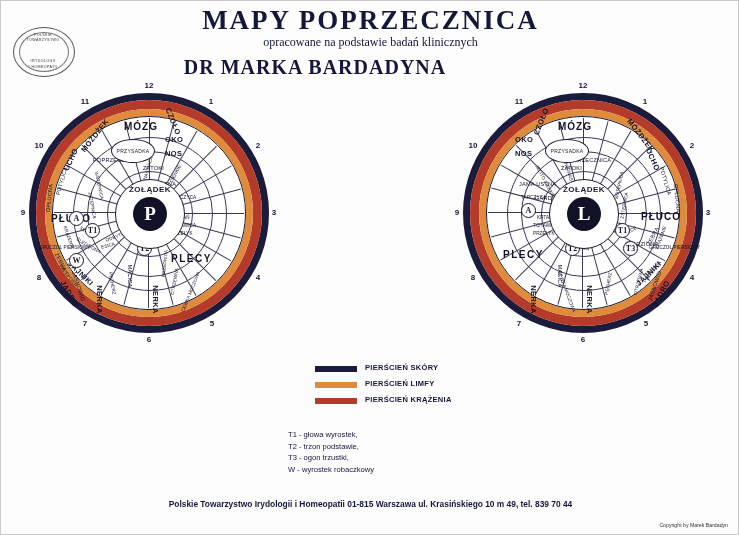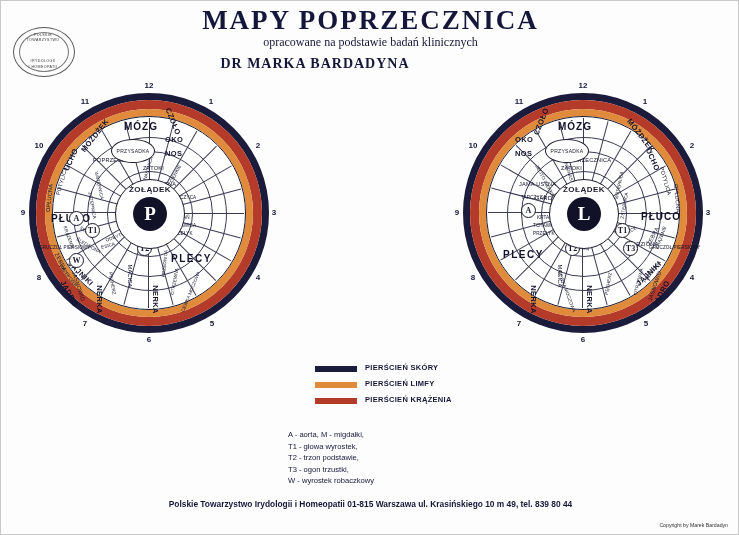--- a/index.html
+++ b/index.html
@@ -11,21 +11,21 @@
     position:absolute;left:0;top:4px;width:739px;text-align:center;
     font-family:"Liberation Serif",serif;font-weight:bold;font-size:27px;
     letter-spacing:2px;color:#15173a;
   }
   .subtitle{
     position:absolute;left:0;top:34px;width:739px;text-align:center;
     font-family:"Liberation Serif",serif;font-size:12px;color:#15173a;
   }
   .author{
     position:absolute;left:0;top:55px;width:628px;text-align:center;
-    font-family:"Liberation Serif",serif;font-weight:bold;font-size:14px;
+    font-family:"Liberation Serif",serif;font-weight:bold;font-size:20px;
     letter-spacing:1px;color:#15173a;
   }
 
   
   .logo{
     position:absolute;left:12px;top:26px;width:62px;height:50px;
   }
   .logo .ring{
     position:absolute;left:0;top:0;width:60px;height:48px;border:1px solid #555;border-radius:50%;
   }
@@ -343,23 +343,22 @@
       <div class="lbar" style="background:#e08a3c;"></div>
       <div class="ltxt">PIERŚCIEŃ LIMFY</div>
     </div>
     <div class="lrow">
       <div class="lbar" style="background:#b43a2a;"></div>
       <div class="ltxt">PIERŚCIEŃ KRĄŻENIA</div>
     </div>
   </div>
 
   <div class="keylist">
-    <div>A - aorta, M - migdałki,</div>
     <div>T1 - głowa wyrostek,</div>
     <div>T2 - trzon podstawie,</div>
     <div>T3 - ogon trzustki,</div>
     <div>W - wyrostek robaczkowy</div>
   </div>
 
-  <div class="footer">Polskie Towarzystwo Irydologii i Homeopatii  01-815 Warszawa ul. Krasińskiego 10 m 49, tel. 839 80 44</div>
+  <div class="footer">Polskie Towarzystwo Irydologii i Homeopatii  01-815 Warszawa ul. Krasińskiego 10 m 49, tel. 839 70 44</div>
   <div class="copy">Copyright by Marek Bardadyn</div>
 
 </div>
 
 </body></html>

